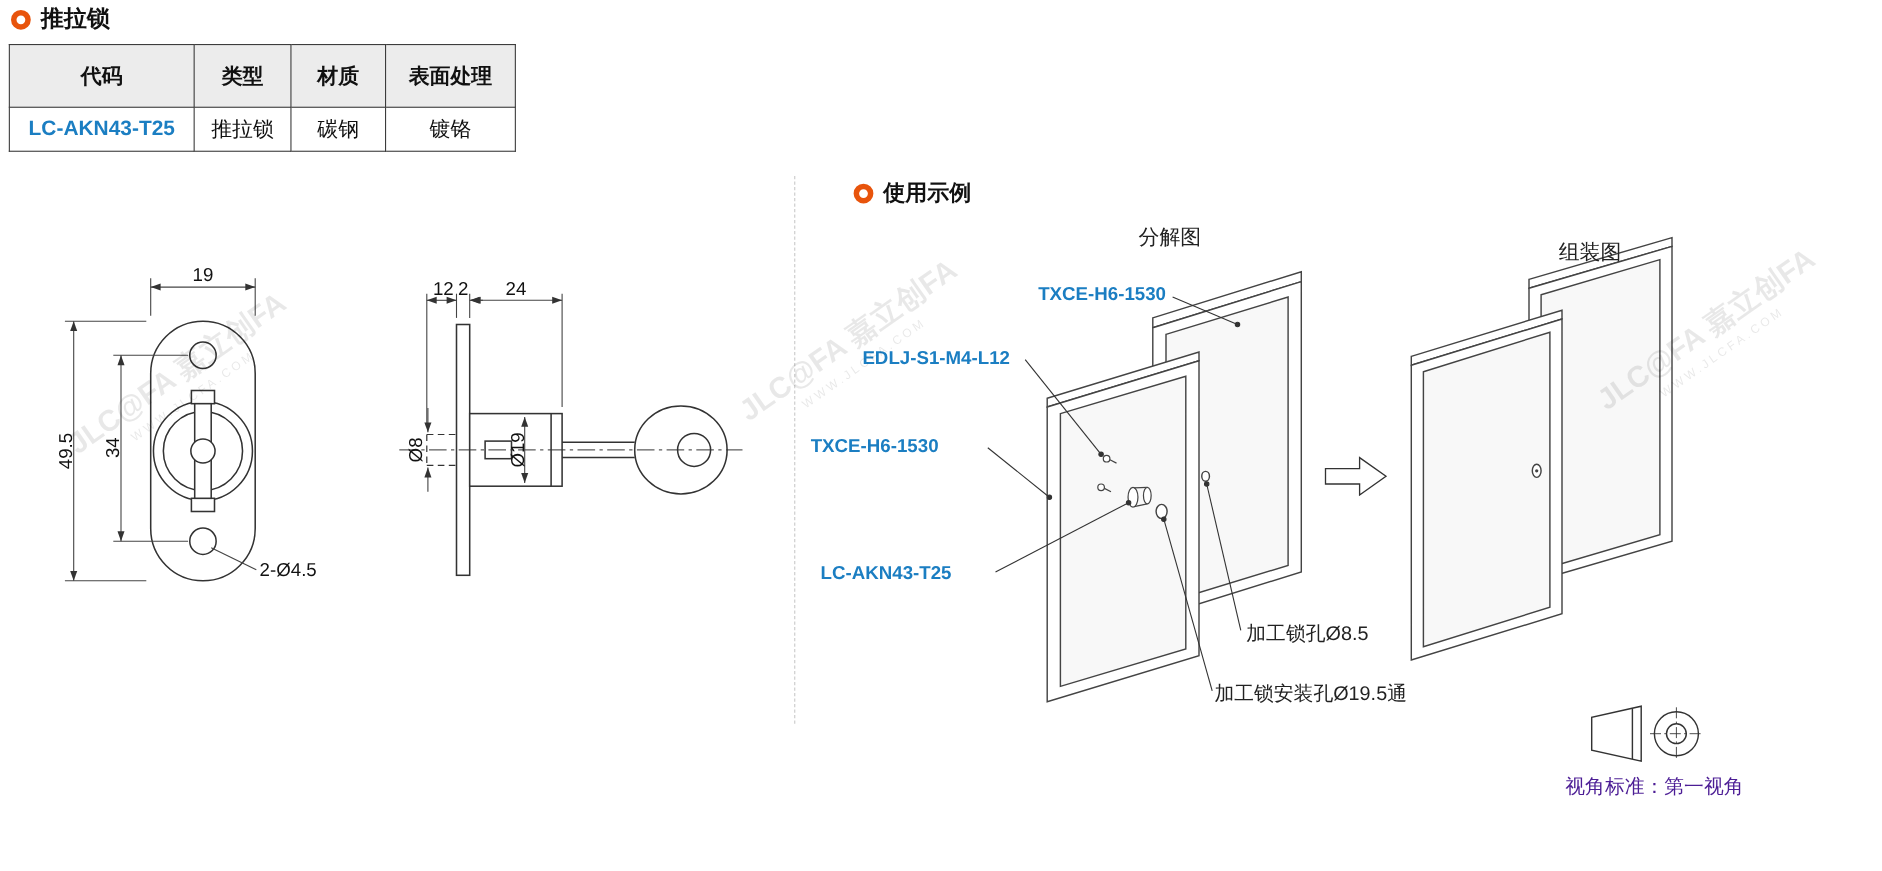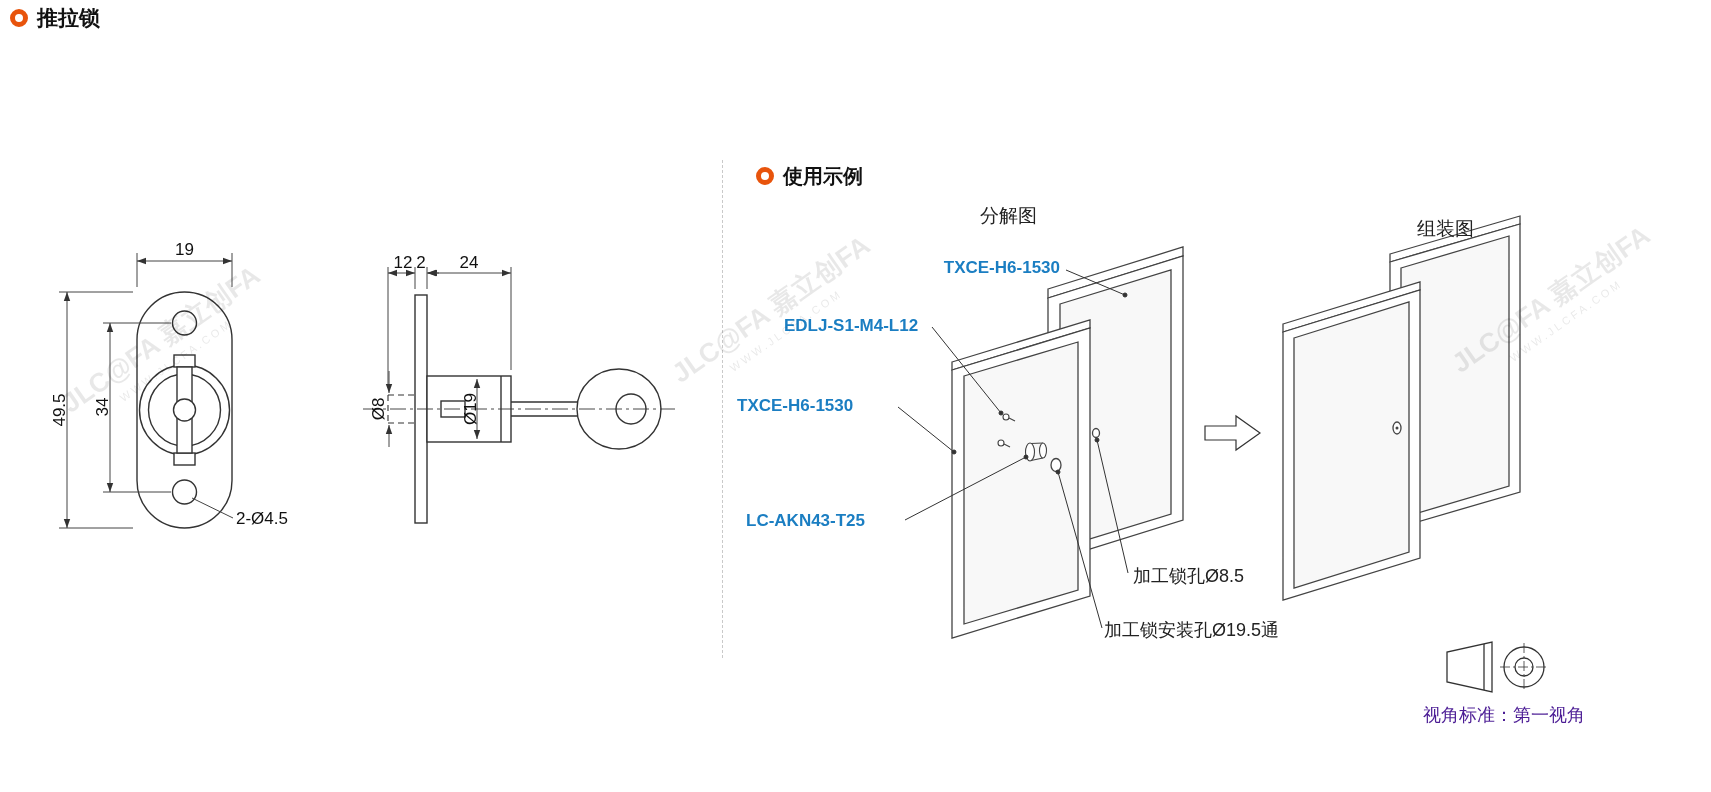--- a/index.html
+++ b/index.html
@@ -37,20 +37,38 @@
 </head>
 <body>
 
 <div class="page">
 
   <div class="section-title" style="left:10px; top:7px;">
     <span class="ring"></span>
     <span class="title-text">推拉锁</span>
   </div>
 
+  <table class="spec-table">
+    <thead>
+      <tr>
+        <th class="col-code">代码</th>
+        <th class="col-type">类型</th>
+        <th class="col-mat">材质</th>
+        <th class="col-fin">表面处理</th>
+      </tr>
+    </thead>
+    <tbody>
+      <tr>
+        <td class="code-link">LC-AKN43-T25</td>
+        <td>推拉锁</td>
+        <td>碳钢</td>
+        <td>镀铬</td>
+      </tr>
+    </tbody>
+  </table>
 
   <svg style="left:15px; top:225px;" width="700" height="500" viewBox="0 0 700 500">
     <defs>
       <marker id="arr" viewBox="0 0 10 10" refX="9.5" refY="5" markerWidth="10" markerHeight="10" orient="auto-start-reverse">
         <path d="M0.5,1.8 L9.5,5 L0.5,8.2 Z" fill="#333"></path>
       </marker>
     </defs>
 
     <g stroke="#333" fill="none" stroke-width="1.4">
       <rect x="122" y="67" width="95" height="236" rx="47.5"></rect>
@@ -112,26 +130,26 @@
     </g>
     <text class="dim-text" x="388" y="43" text-anchor="middle">12</text>
     <text class="dim-text" x="406" y="43" text-anchor="middle">2</text>
     <text class="dim-text" x="454" y="43" text-anchor="middle">24</text>
     <text class="dim-text" x="364" y="189" text-anchor="middle" transform="rotate(-90 364 184)">Ø8</text>
     <text class="dim-text" x="456" y="189" text-anchor="middle" transform="rotate(-90 456 184)">Ø19</text>
   </svg>
 
   <div class="divider"></div>
 
-  <div class="section-title" style="left:756px; top:166px;">
+  <div class="section-title" style="left:776px; top:166px;">
     <span class="ring"></span>
     <span class="title-text" style="font-size:20px;">使用示例</span>
   </div>
 
-  <div class="view-label" style="left:980px; top:203px;">分解图</div>
+  <div class="view-label" style="left:1035px; top:203px;">分解图</div>
   <div class="view-label" style="left:1417px; top:216px;">组装图</div>
 
   <svg style="left:730px; top:195px;" width="860" height="510" viewBox="0 0 860 510">
 
     <g stroke="#444" stroke-width="1.3">
       <path d="M318,94 L453,52 L453,61 L318,103 Z" fill="#fff"></path>
       <path d="M318,103 L453,61 L453,325 L318,367 Z" fill="#fff"></path>
       <path d="M330,109 L441,75 L441,319 L330,353 Z" fill="#f8f8f8"></path>
       <ellipse cx="366" cy="238" rx="3.5" ry="4.5" fill="#fff"></ellipse>
     </g>

